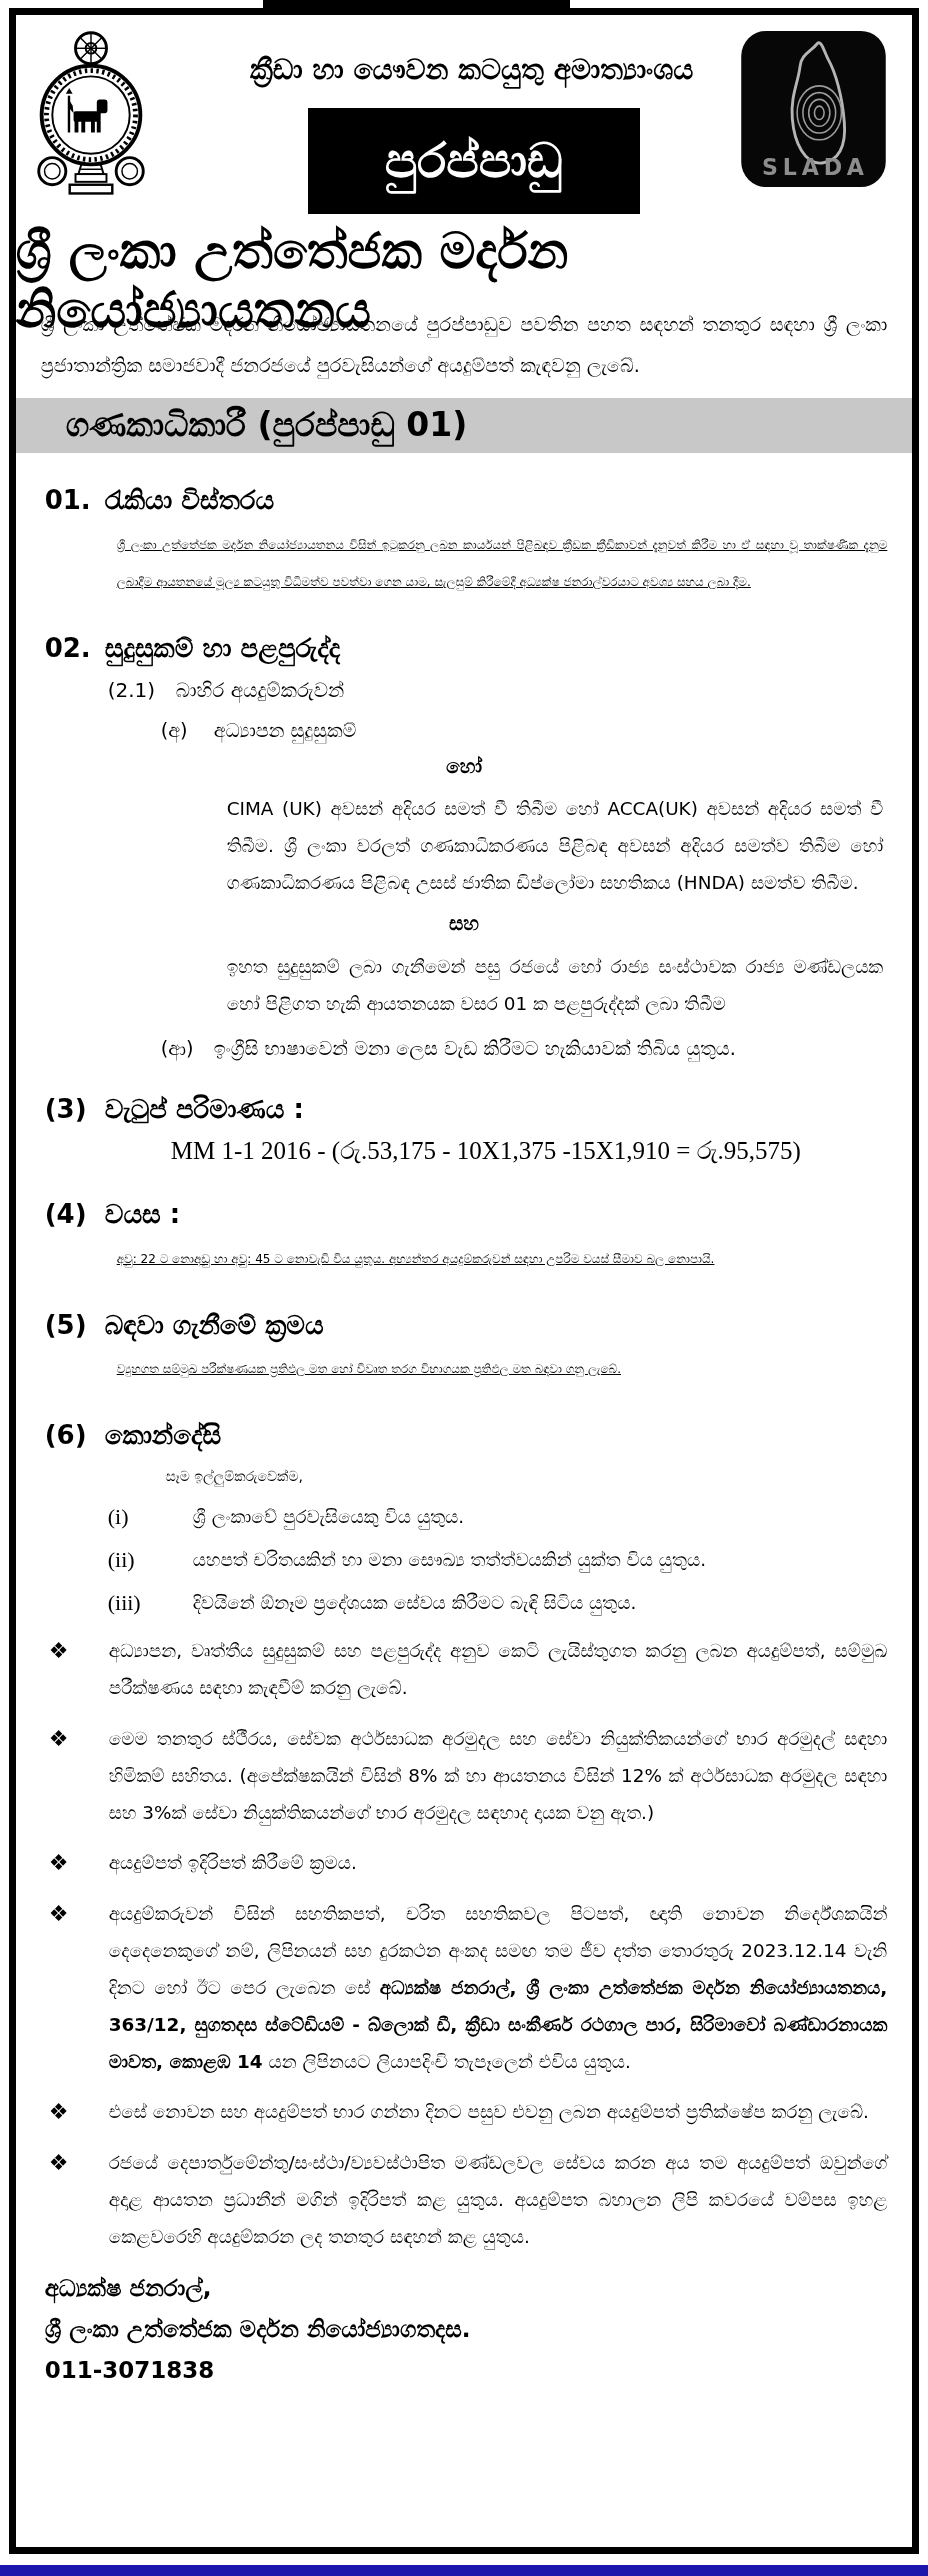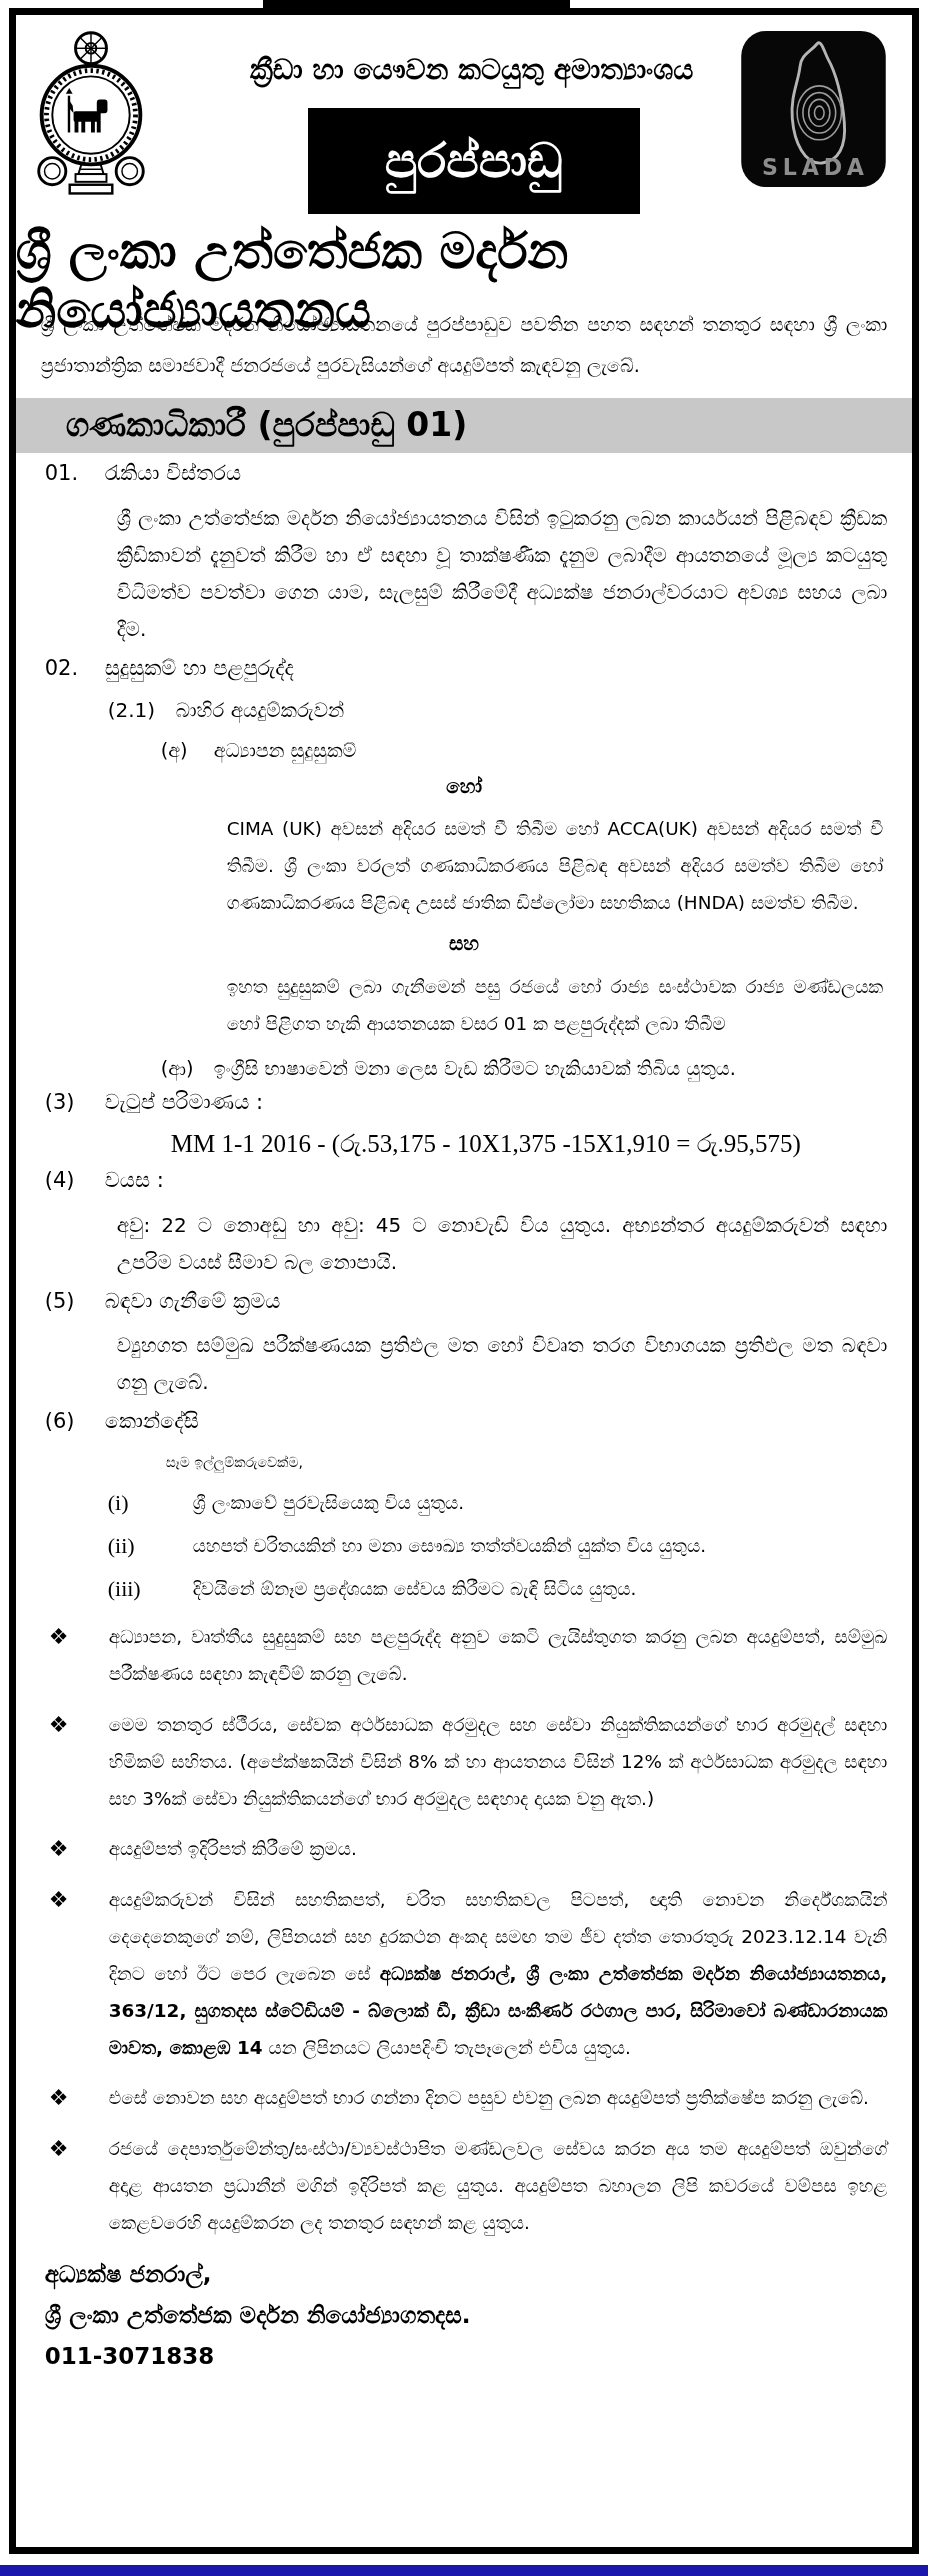--- a/index.html
+++ b/index.html
@@ -14,27 +14,27 @@
   .emblem{position:absolute;left:15.5px;top:11.6px;width:120px;height:182px;}
   .ministry{position:absolute;left:166px;top:37px;width:580px;text-align:center;
             font-size:28px;font-weight:bold;line-height:35px;}
   .vacancy-box{position:absolute;left:292px;top:93px;width:332px;height:106px;background:#000;
                color:#fff;font-size:48px;font-weight:bold;display:flex;align-items:center;justify-content:center;text-align:right;}
   .slada{position:absolute;right:25px;top:15.5px;width:147px;height:158px;}
   .agency{position:absolute;left:0;top:207px;width:100%;font-size:50px;font-weight:bold;}
   
   .intro{margin:7.7px 25px 0 25px;font-size:19.3px;line-height:41px;text-align:justify;}
   .band{margin-top:11.6px;background:#c8c8c8;padding:6.8px 9.7px 8.7px 50px;font-size:33px;font-weight:bold;}
-  .sec-h{display:flex;margin:6px 25px 0 29px;font-size:21px;font-weight:normal;line-height:29px;}
+  .sec-h{display:flex;margin:33px 25px 0 29px;font-size:26px;font-weight:bold;line-height:29px;}
   .sec-h .num{flex:0 0 60px;}
   .sub-h{display:flex;margin:13.5px 25px 0 92px;font-size:20px;font-weight:normal;line-height:27px;}
   .sub-h .num{flex:0 0 68px;}
   .item-h{display:flex;margin:13.5px 25px 0 145px;font-size:19.3px;line-height:27px;}
   .item-h .num{flex:0 0 53px;}
-  .body-p{margin:11.6px 25px 0 101px;font-size:20px;line-height:37px;text-align:justify;}
+  .body-p{margin:11.6px 25px 0 101px;font-size:12px;line-height:37px;text-align:justify;text-decoration:underline;}
   .edu-p{margin:9.7px 29px 0 211px;font-size:18.4px;line-height:37px;text-align:justify;}
   .conj{margin:7.7px 0 0 0;text-align:center;font-size:20px;font-weight:bold;line-height:29px;}
   .salary-line{margin:9.7px 0 0 155px;font-size:25px;line-height:33px;
                font-family:"Liberation Serif","DejaVu Serif",serif;}
   .cond-intro{margin:11.6px 0 0 150px;font-size:14px;line-height:29px;}
   .cond-item{display:flex;margin:9.7px 29px 0 92px;font-size:18.4px;line-height:33px;}
   .cond-item .num{flex:0 0 85px;font-family:"Liberation Serif","DejaVu Serif",serif;font-size:22px;}
   .bullet{display:flex;margin:13.5px 25px 0 33px;font-size:18.4px;line-height:37px;text-align:justify;}
   .bullet .glyph{flex:0 0 60px;font-size:22px;line-height:37px;text-align:left;}
   .bullet .btext{flex:1;}

